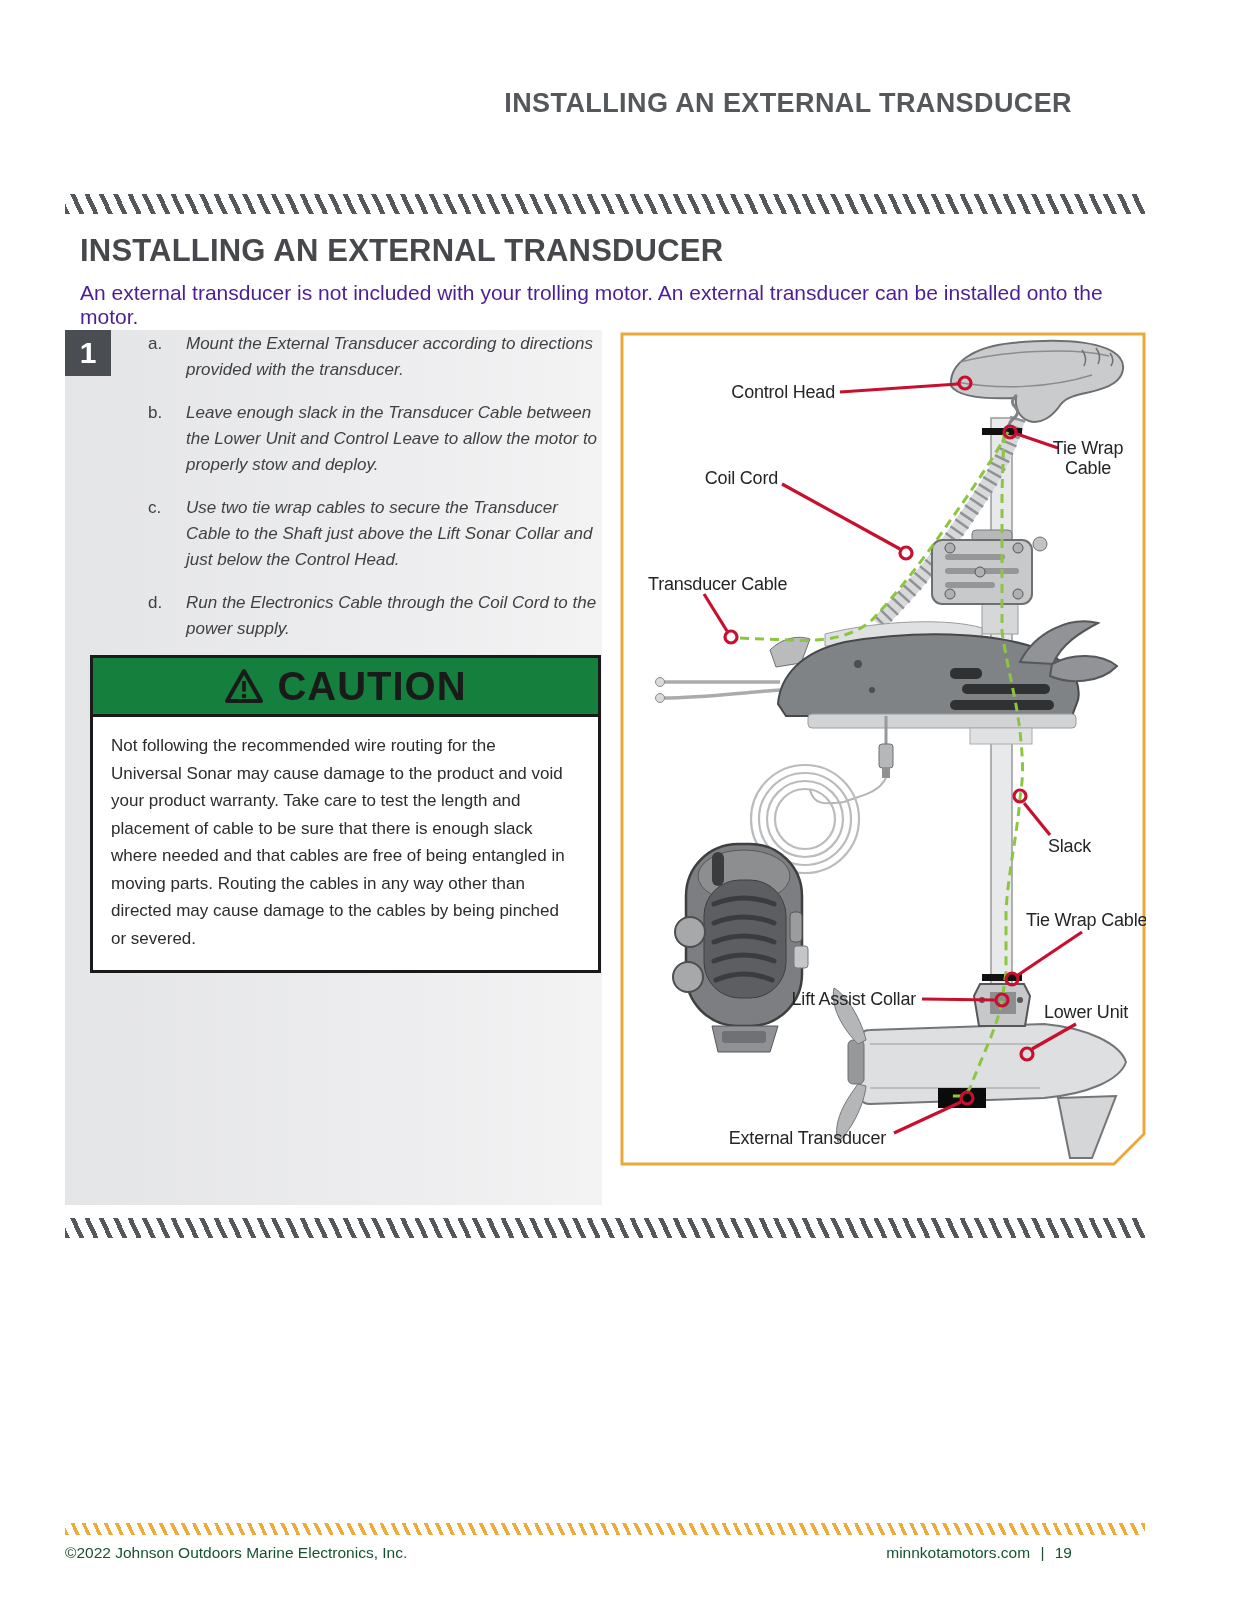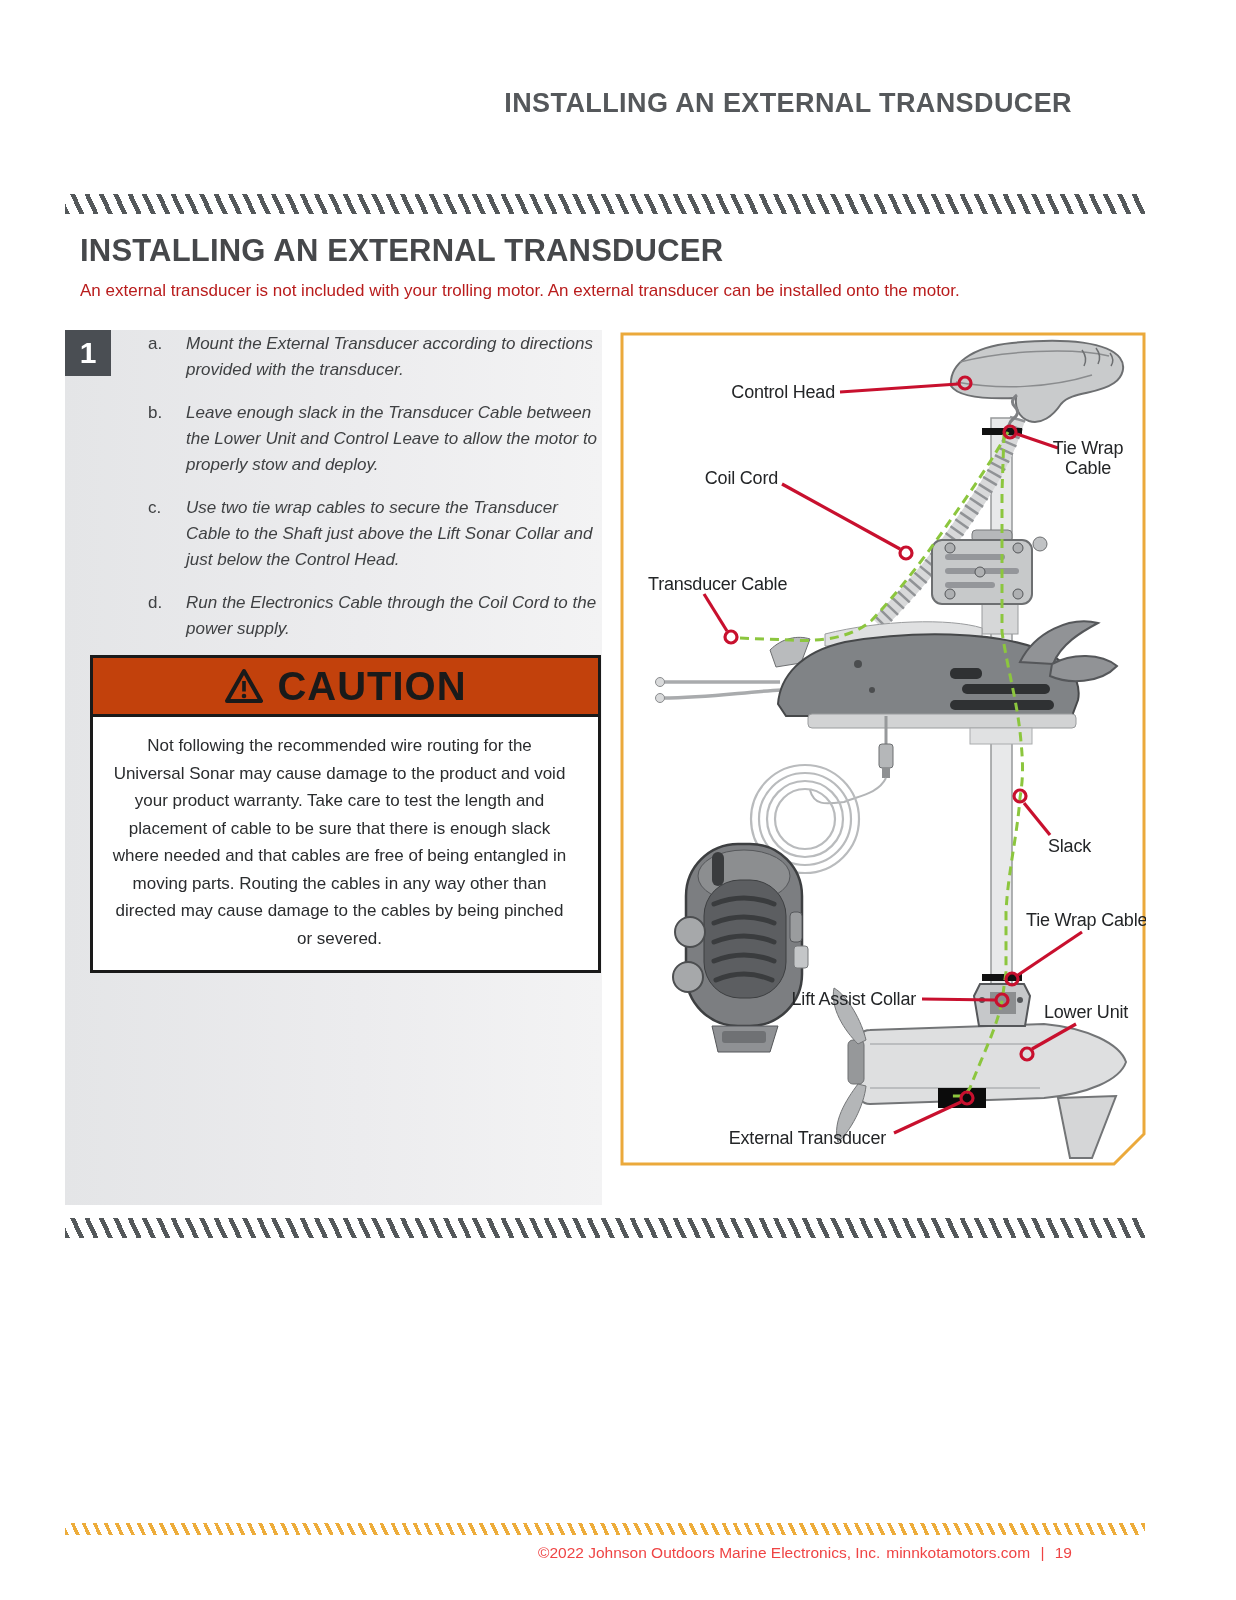--- a/index.html
+++ b/index.html
@@ -22,60 +22,60 @@
   .hatch.top{top:194px;}
   .hatch.mid{top:1218px;}
   .hatch.gold{
     top:1523px;height:12px;
     background:repeating-linear-gradient(65deg,#edac3a 0 3.5px,transparent 3.5px 10px);
   }
   
   .section-title{
     left:80px;top:233px;font-size:31px;font-weight:700;color:#46484b;letter-spacing:0.2px;
   }
-  .intro{left:80px;top:281px;font-size:17px;color:#b91c1c;}
+  .intro{left:80px;top:281px;font-size:21px;color:#4c1d95;}
   
   .panel{
     left:65px;top:330px;width:537px;height:875px;
     background:linear-gradient(to right,#e4e5e7 0%,#ececee 55%,#f3f3f4 100%);
   }
   .step-num{
     left:65px;top:330px;width:46px;height:46px;background:#4a4e53;color:#ffffff;
     display:flex;align-items:center;justify-content:center;
     font-size:30px;font-weight:700;
   }
   .steps{left:148px;top:331px;width:452px;}
   .step-item{display:flex;margin-bottom:17px;color:#3f4143;font-size:17px;line-height:26px;}
   .step-letter{width:38px;flex:0 0 38px;}
   .step-text{flex:1;font-style:italic;}
   
   .caution{
     left:90px;top:655px;width:511px;border:3px solid #1a1a1a;background:#ffffff;
     box-sizing:border-box;
   }
   .caution-header{
-    background:#c2410c;border-bottom:3px solid #1a1a1a;height:56px;
+    background:#15803d;border-bottom:3px solid #1a1a1a;height:56px;
     display:flex;align-items:center;justify-content:center;gap:13px;
   }
   .caution-title{
     font-size:40px;font-weight:700;color:#1a1a1a;letter-spacing:1px;
   }
   .caution-body{
-    padding:15px 30px 18px 18px;font-size:17px;line-height:27.5px;color:#2a2c2e;text-align:center;
+    padding:15px 30px 18px 18px;font-size:17px;line-height:27.5px;color:#2a2c2e;
   }
   
   .diagram{left:620px;top:332px;}
   .diagram text{
     font-family:"Liberation Sans","DejaVu Sans",sans-serif;
     font-size:18px;fill:#232527;letter-spacing:-0.2px;
   }
   
   .footer-row{
-    left:65px;right:82px;top:1544px;display:flex;justify-content:flex-end;
-    font-size:15.5px;color:#ef4444;
+    left:65px;right:82px;top:1544px;display:flex;justify-content:space-between;
+    font-size:15.5px;color:#14532d;
   }
   .footer-right span{margin-left:6px;}
 </style>
 </head>
 <body>
 
 <div class="page">
 
   <div class="abs header-title">INSTALLING AN EXTERNAL TRANSDUCER</div>
 

